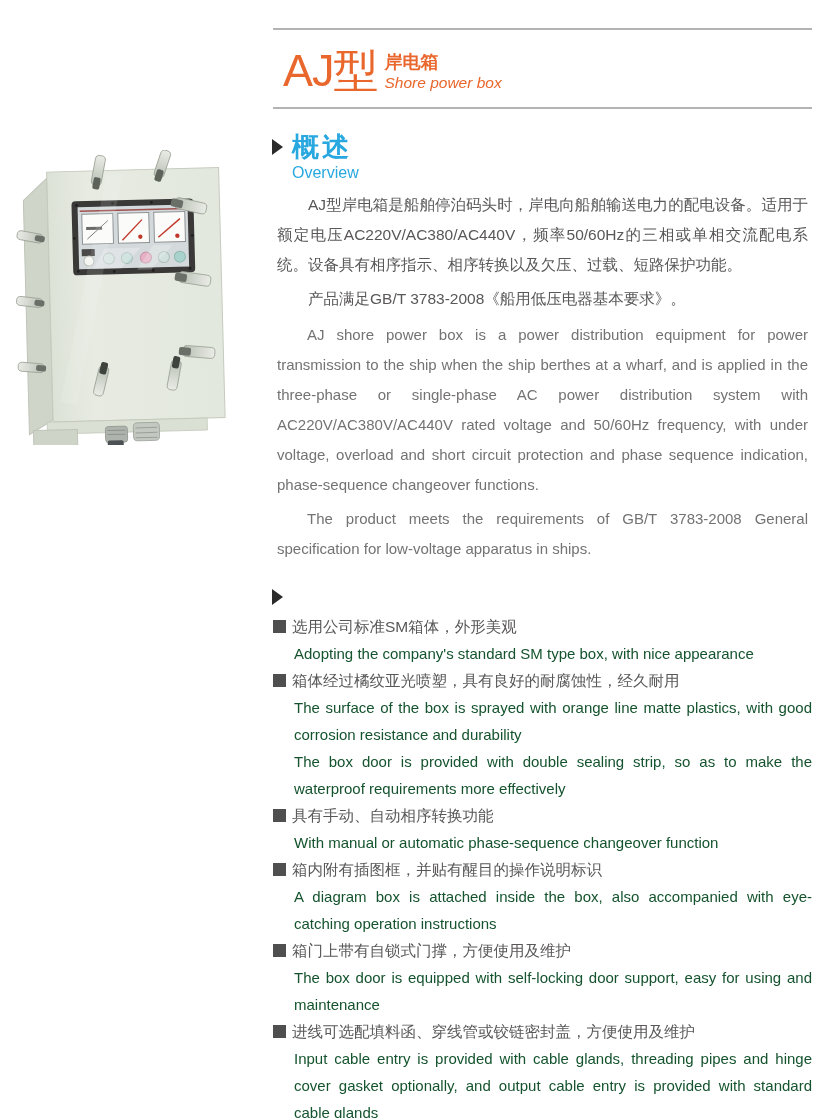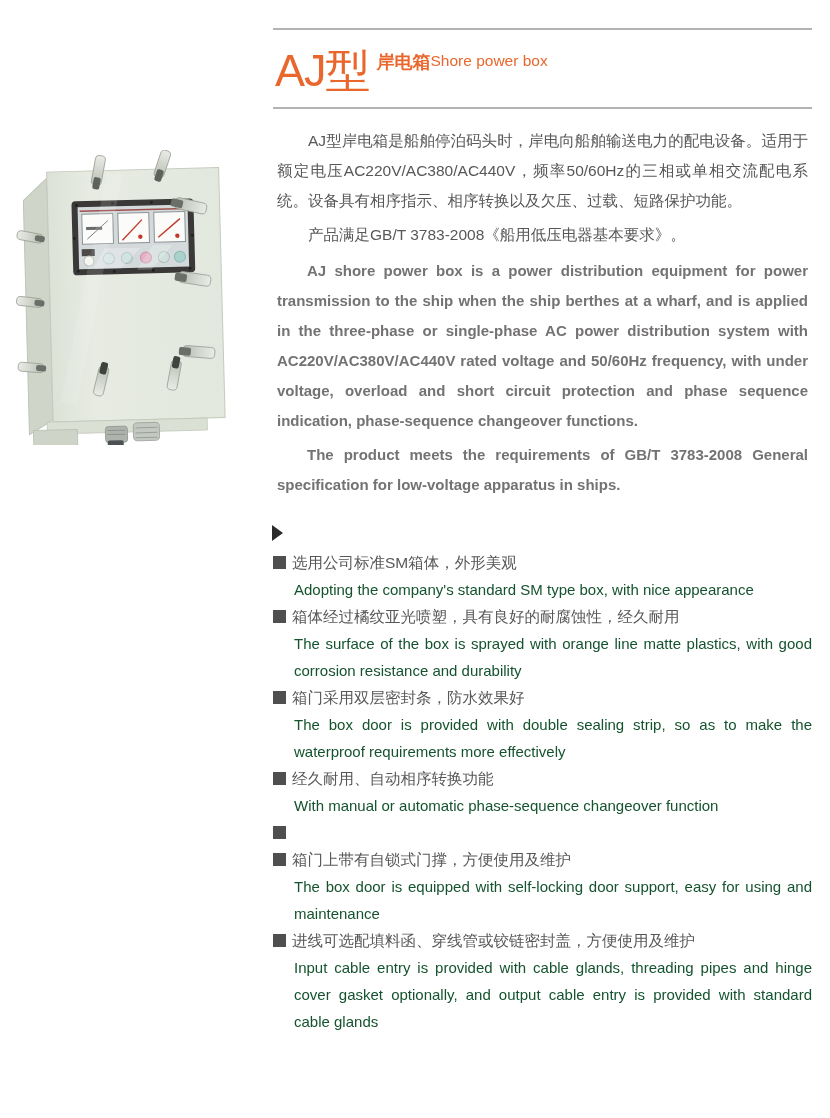--- a/index.html
+++ b/index.html
@@ -10,39 +10,39 @@
   }
   .page{position:relative;width:830px;height:1118px;background:#fff;overflow:hidden;}
 
   
   .rule{position:absolute;left:273px;width:539px;height:2px;background:#b3b3b3;}
   .rule-top{top:28px;}
   .rule-mid{top:107px;}
 
   
   .header{position:absolute;left:275px;top:46px;display:flex;align-items:flex-start;}
-  .model{font-size:45px;line-height:50px;color:#e9672c;letter-spacing:-1px;}
-  .header-sub{display:flex;flex-direction:row;margin-left:7px;padding-top:5px;}
+  .model{font-size:45px;line-height:50px;color:#e9672c;letter-spacing:-1px;margin-left:8px;}
+  .header-sub{display:flex;flex-direction:column;margin-left:7px;padding-top:5px;}
   .title-cn{font-size:18px;font-weight:bold;color:#e9672c;line-height:22px;}
-  .title-en{font-size:15.5px;color:#e9672c;line-height:19px;}
+  .title-en{font-size:15.5px;color:#e9672c;line-height:19px;font-style:italic;}
 
   
   .product-photo{position:absolute;left:14px;top:150px;width:230px;height:295px;margin:0;}
 
   
   .content{position:absolute;left:273px;top:120px;width:539px;}
 
   .sec-head{display:flex;align-items:flex-start;margin-top:12px;}
   .tri{width:0;height:0;border-left:11px solid #2b2b2b;border-top:8px solid transparent;border-bottom:8px solid transparent;margin:7px 9px 0 -1px;}
   .sec-cn{margin:0;font-size:27px;line-height:30px;font-weight:bold;color:#29a8e0;letter-spacing:3px;}
   .sec-en{font-size:16px;line-height:22px;color:#29a8e0;}
 
   .para{margin:4px;text-align:justify;}
   .para-cn{font-size:15.5px;line-height:30px;color:#595757;text-indent:2em;}
-  .para-en{font-size:15px;line-height:30px;color:#747273;text-indent:2em;font-weight:bold;}
+  .para-en{font-size:15px;line-height:30px;color:#747273;text-indent:2em;}
   .mt6{margin-top:6px;}
   .mt18{margin-top:18px;}
 
   .feat-list{margin-top:8px;}
   .feat-cn{font-size:15.5px;line-height:27px;color:#595757;}
   .sq{display:inline-block;width:13px;height:13px;background:#4f4f4f;margin-right:6px;vertical-align:-1px;}
   .feat-en{font-size:15px;line-height:27px;color:#14532d;text-align:justify;padding-left:21px;}
 </style>
 </head>
 <body>
@@ -184,20 +184,27 @@
           <line x1="118" y1="283" x2="140" y2="283" stroke="#9aa098" stroke-width="1"></line>
           <line x1="118" y1="288" x2="140" y2="288" stroke="#9aa098" stroke-width="1"></line>
         </g>
       </g>
     </svg>
   </figure>
 
   <main class="content">
 
     <section>
+      <div class="sec-head">
+        <span class="tri"></span>
+        <div>
+          <h2 class="sec-cn">概述</h2>
+          <div class="sec-en">Overview</div>
+        </div>
+      </div>
       <p class="para para-cn mt6">AJ型岸电箱是船舶停泊码头时，岸电向船舶输送电力的配电设备。适用于额定电压AC220V/AC380/AC440V，频率50/60Hz的三相或单相交流配电系统。设备具有相序指示、相序转换以及欠压、过载、短路保护功能。</p>
       <p class="para para-cn">产品满足GB/T 3783-2008《船用低压电器基本要求》。</p>
       <p class="para para-en mt6">AJ shore power box is a power distribution equipment for power transmission to the ship when the ship berthes at a wharf, and is applied in the three-phase or single-phase AC power distribution system with AC220V/AC380V/AC440V rated voltage and 50/60Hz frequency, with under voltage, overload and short circuit protection and phase sequence indication, phase-sequence changeover functions.</p>
       <p class="para para-en">The product meets the requirements of GB/T 3783-2008 General specification for low-voltage apparatus in ships.</p>
     </section>
 
     <section>
       <div class="sec-head mt18">
         <span class="tri"></span>
       </div>
@@ -208,31 +215,31 @@
           <div class="feat-cn"><span class="sq"></span><span>选用公司标准SM箱体，外形美观</span></div>
           <div class="feat-en">Adopting the company's standard SM type box, with nice appearance</div>
         </div>
 
         <div class="feat">
           <div class="feat-cn"><span class="sq"></span><span>箱体经过橘纹亚光喷塑，具有良好的耐腐蚀性，经久耐用</span></div>
           <div class="feat-en">The surface of the box is sprayed with orange line matte plastics, with good corrosion resistance and durability</div>
         </div>
 
         <div class="feat">
-          <div class="feat-cn"><span class="sq"></span><span>箱门采用双层密封条，防水效果好</span></div>
           <div class="feat-en">The box door is provided with double sealing strip, so as to make the waterproof requirements more effectively</div>
         </div>
 
         <div class="feat">
-          <div class="feat-cn"><span class="sq"></span><span>经久耐用、自动相序转换功能</span></div>
+          <div class="feat-cn"><span class="sq"></span><span>具有手动、自动相序转换功能</span></div>
           <div class="feat-en">With manual or automatic phase-sequence changeover function</div>
         </div>
 
         <div class="feat">
-          <div class="feat-cn"><span class="sq"></span></div>
+          <div class="feat-cn"><span class="sq"></span><span>箱内附有插图框，并贴有醒目的操作说明标识</span></div>
+          <div class="feat-en">A diagram box is attached inside the box, also accompanied with eye-catching operation instructions</div>
         </div>
 
         <div class="feat">
           <div class="feat-cn"><span class="sq"></span><span>箱门上带有自锁式门撑，方便使用及维护</span></div>
           <div class="feat-en">The box door is equipped with self-locking door support, easy for using and maintenance</div>
         </div>
 
         <div class="feat">
           <div class="feat-cn"><span class="sq"></span><span>进线可选配填料函、穿线管或铰链密封盖，方便使用及维护</span></div>
           <div class="feat-en">Input cable entry is provided with cable glands, threading pipes and hinge cover gasket optionally, and output cable entry is provided with standard cable glands</div>

